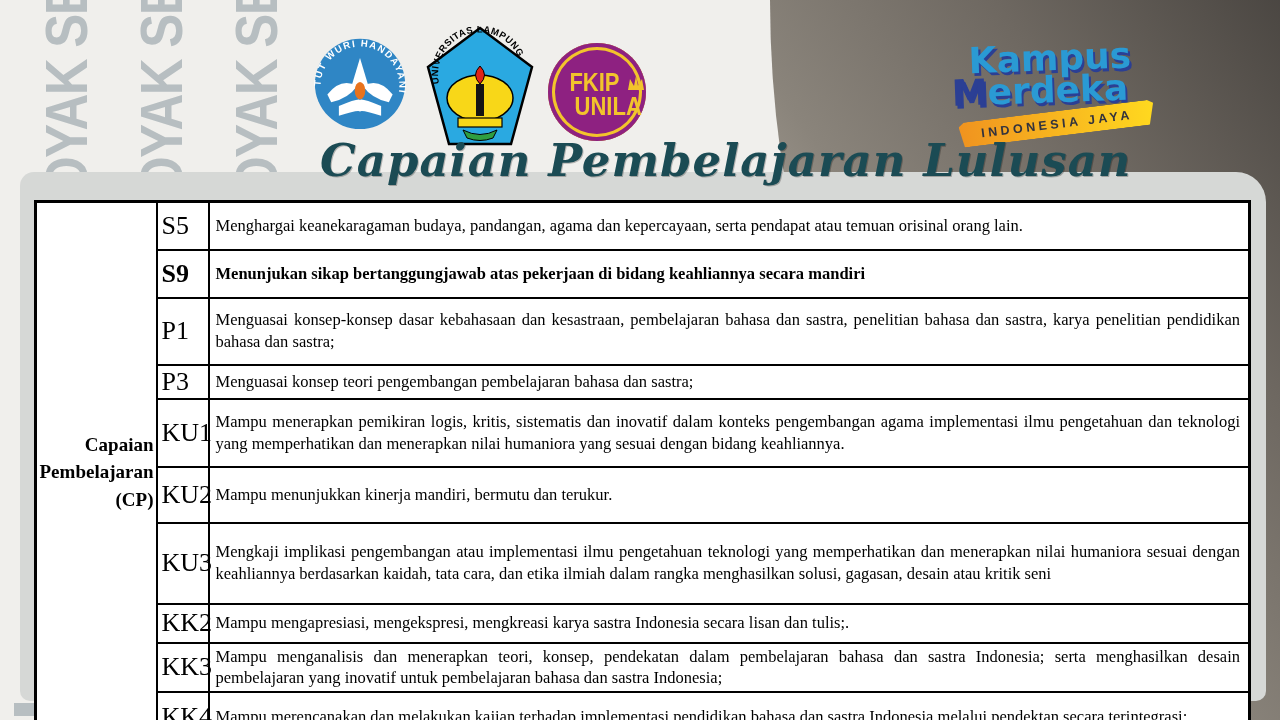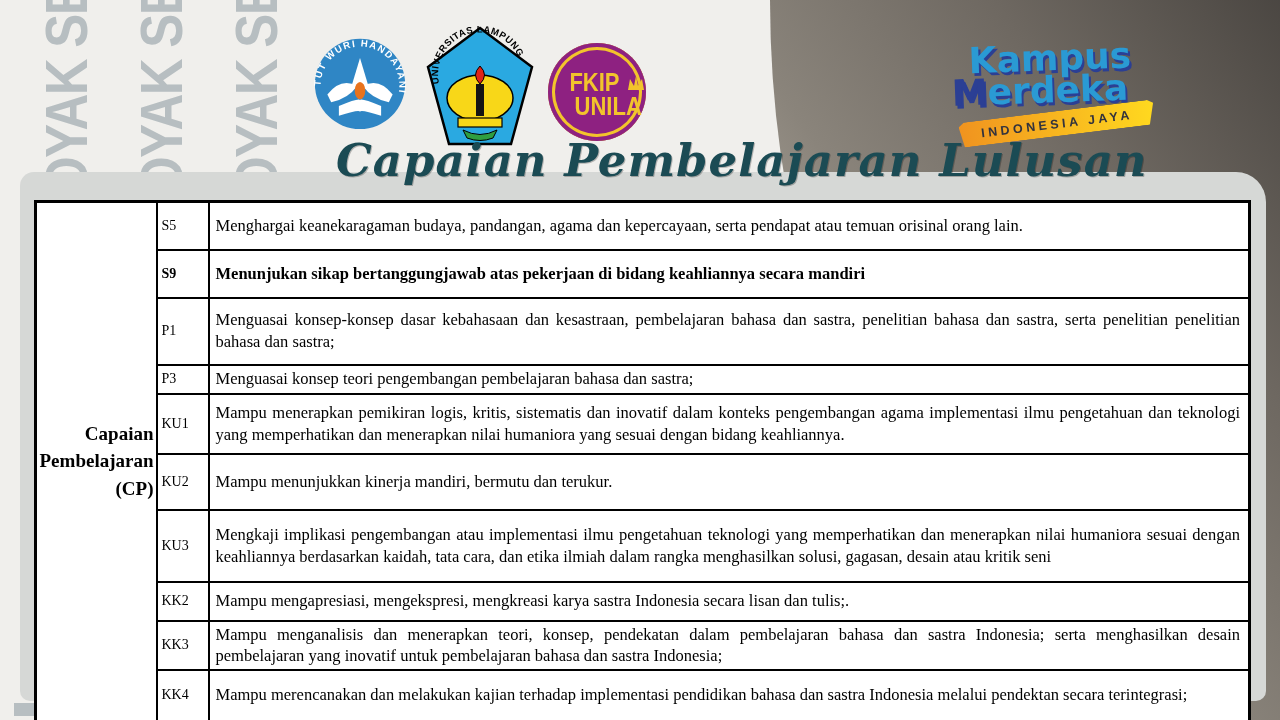--- a/index.html
+++ b/index.html
@@ -29,21 +29,21 @@
     background:linear-gradient(to bottom left,#45413d 0%,#6e6861 30%,#8a847b 55%,#b9b2a7 80%,#d8d1c4 100%);
   }
   
   .content-panel{
     position:absolute;left:20px;top:172px;width:1246px;height:529px;
     background:var(--panel,#d6d8d6);
     border-radius:14px 30px 10px 10px;
   }
   
   .page-title{
-    position:absolute;left:336px;top:134px;width:640px;text-align:center;
+    position:absolute;left:320px;top:134px;width:640px;text-align:center;
     font-family:"DejaVu Serif",serif;font-style:italic;font-weight:700;
     font-size:45px;letter-spacing:1px;color:var(--title,#1b4b54);
     text-shadow:1px 1px 0 rgba(0,0,0,0.25);
     z-index:6;white-space:nowrap;
   }
   
   .logo{position:absolute;z-index:5;}
   .logo-kemdikbud{left:312px;top:33px;width:96px;height:100px;}
   .logo-unila{left:424px;top:26px;width:112px;height:122px;}
   .logo-fkip{left:548px;top:43px;width:98px;height:98px;border-radius:50%;
@@ -81,21 +81,21 @@
   table.cp{
     position:absolute;left:34px;top:200px;width:1217px;z-index:4;
     border-collapse:collapse;background:#fff;table-layout:fixed;
     border:3px solid #000;
   }
   table.cp td{border:2px solid #000;vertical-align:middle;}
   td.rowhead{
     width:121px;text-align:right;font-weight:700;font-size:19px;
     line-height:1.45;padding:2px;
   }
-  td.code{width:52px;font-size:14px;padding-left:4px;}
+  td.code{width:52px;font-size:26px;padding-left:4px;}
   td.desc{
     font-size:16.5px;line-height:1.32;padding:2px 8px 2px 6px;
     text-align:justify;
     margin-left:24px;
   }
 </style>
 </head>
 <body>
 
 <div class="wm-col" style="left:26px">
@@ -178,35 +178,35 @@
         <td class="rowhead" rowspan="10">Capaian Pembelajaran (CP)</td>
         <td class="code">S5</td>
         <td class="desc">Menghargai keanekaragaman budaya, pandangan, agama dan kepercayaan, serta pendapat atau temuan orisinal orang lain.</td>
       </tr>
       <tr style="height: 48px; font-weight: bold;">
         <td class="code">S9</td>
         <td class="desc">Menunjukan sikap bertanggungjawab atas pekerjaan di bidang keahliannya secara mandiri</td>
       </tr>
       <tr style="height: 67px;">
         <td class="code">P1</td>
-        <td class="desc">Menguasai konsep-konsep dasar kebahasaan dan kesastraan, pembelajaran bahasa dan sastra, penelitian bahasa dan sastra, serta penelitian penelitian bahasa dan sastra;</td>
+        <td class="desc">Menguasai konsep-konsep dasar kebahasaan dan kesastraan, pembelajaran bahasa dan sastra, penelitian bahasa dan sastra, karya penelitian pendidikan bahasa dan sastra;</td>
       </tr>
       <tr style="height: 29px;">
         <td class="code">P3</td>
         <td class="desc">Menguasai konsep teori pengembangan pembelajaran bahasa dan sastra;</td>
       </tr>
-      <tr style="height: 60px;">
+      <tr style="height: 68px;">
         <td class="code">KU1</td>
         <td class="desc">Mampu menerapkan pemikiran logis, kritis, sistematis dan inovatif dalam konteks pengembangan agama implementasi ilmu pengetahuan dan teknologi yang memperhatikan dan menerapkan nilai humaniora yang sesuai dengan bidang keahliannya.</td>
       </tr>
       <tr style="height: 56px;">
         <td class="code">KU2</td>
         <td class="desc">Mampu menunjukkan kinerja mandiri, bermutu dan terukur.</td>
       </tr>
-      <tr style="height: 72px;">
+      <tr style="height: 81px;">
         <td class="code">KU3</td>
         <td class="desc">Mengkaji implikasi pengembangan atau implementasi ilmu pengetahuan teknologi yang memperhatikan dan menerapkan nilai humaniora sesuai dengan keahliannya berdasarkan kaidah, tata cara, dan etika ilmiah dalam rangka menghasilkan solusi, gagasan, desain atau kritik seni</td>
       </tr>
       <tr style="height: 39px;">
         <td class="code">KK2</td>
         <td class="desc">Mampu mengapresiasi, mengekspresi, mengkreasi karya sastra Indonesia secara lisan dan tulis;.</td>
       </tr>
       <tr style="height: 38px;">
         <td class="code">KK3</td>
         <td class="desc">Mampu menganalisis dan menerapkan teori, konsep, pendekatan dalam pembelajaran bahasa dan sastra Indonesia; serta menghasilkan desain pembelajaran yang inovatif untuk pembelajaran bahasa dan sastra Indonesia;</td>

